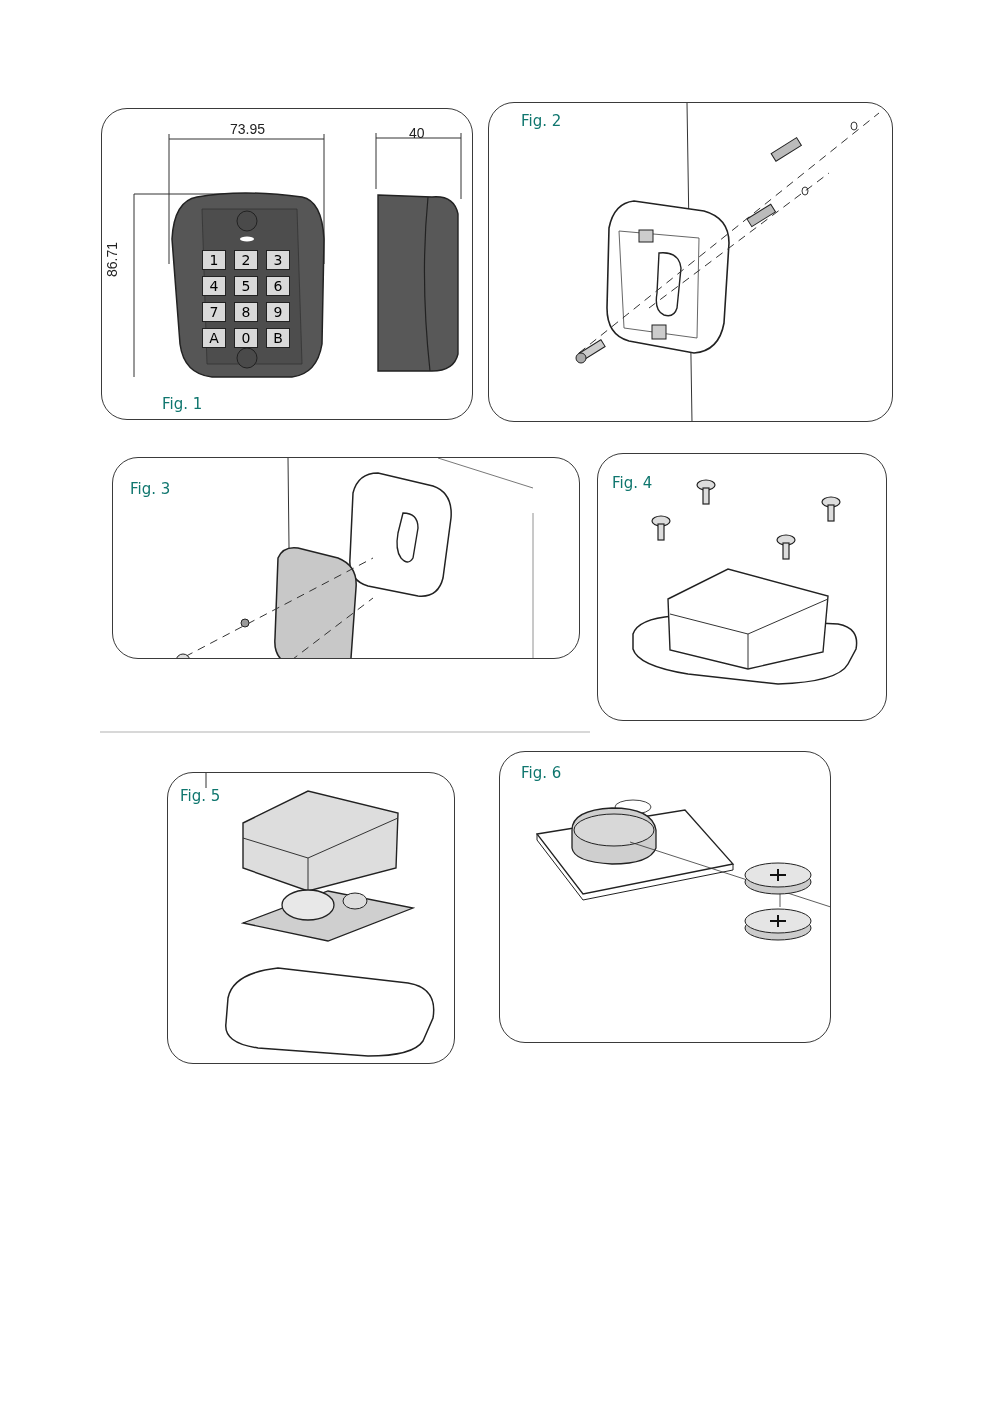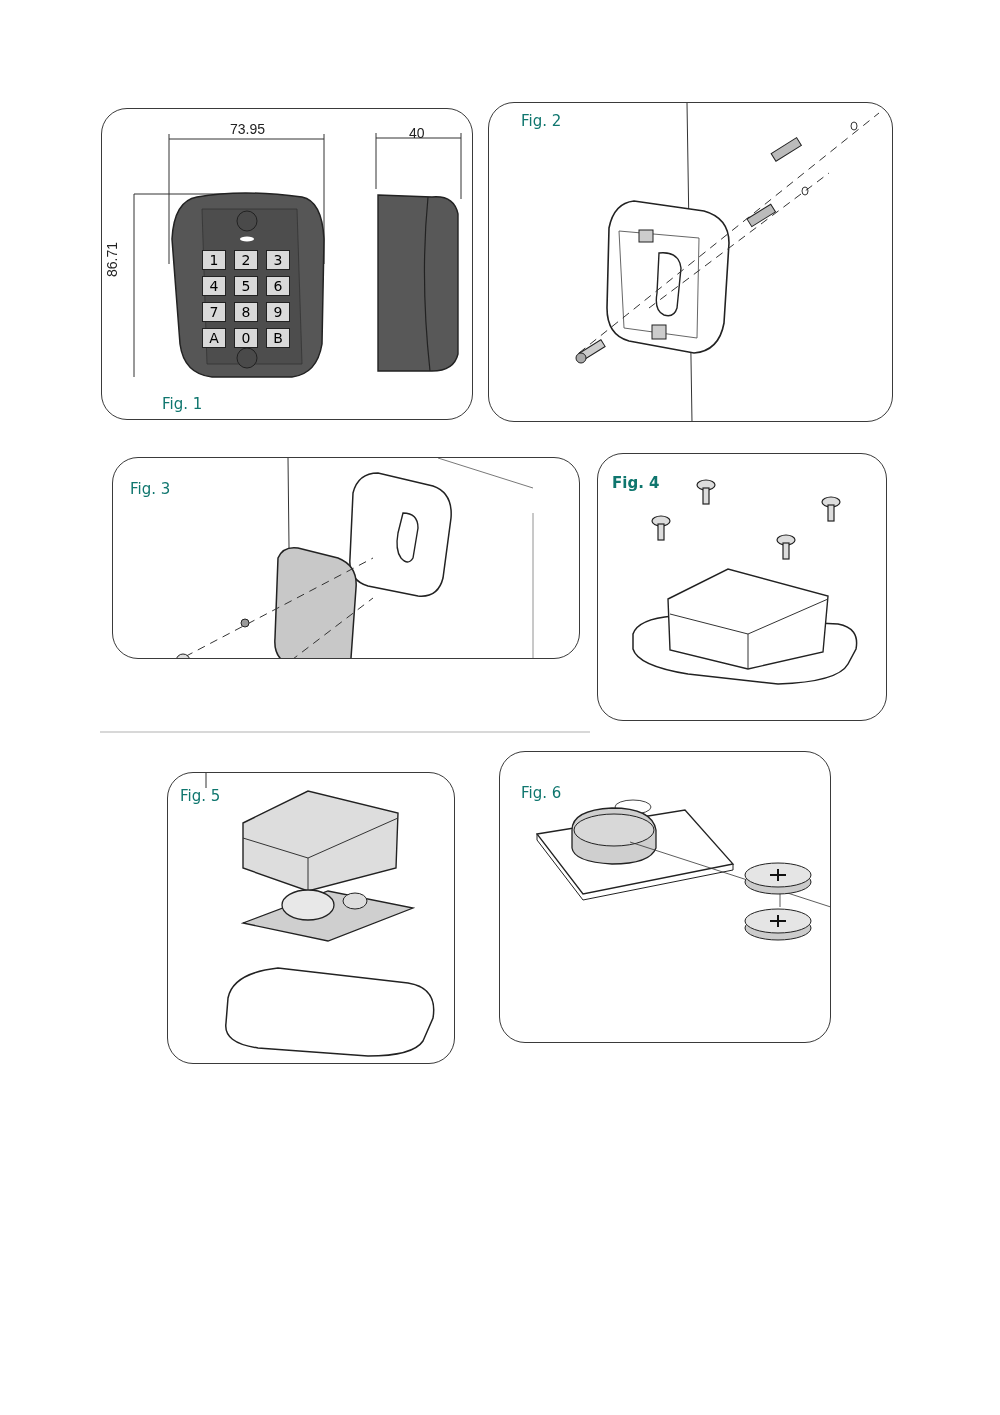--- a/index.html
+++ b/index.html
@@ -105,21 +105,21 @@
       <ellipse cx="188" cy="86" rx="9" ry="5"></ellipse>
         <rect x="185" y="89" width="6" height="16"></rect>
       <ellipse cx="233" cy="48" rx="9" ry="5"></ellipse>
         <rect x="230" y="51" width="6" height="16"></rect>
     </g>
     <path d="M35 180 Q40 165 75 162 L240 170 Q262 174 258 195 L250 210 Q240 228 180 230 L90 220 Q40 212 35 195Z" fill="#fff" stroke="#222" stroke-width="1.5"></path>
     <path d="M70 145 L130 115 L230 142 L225 198 L150 215 L72 196Z" fill="#fff" stroke="#222" stroke-width="1.4"></path>
     <path d="M72 160 L150 180 L230 145" fill="none" stroke="#333" stroke-width="1"></path>
     <line x1="150" y1="180" x2="150" y2="215" stroke="#333" stroke-width="1"></line>
   </svg>
-  <span class="fig-label" style="left:14px;top:20px;font-weight:bold;">Fig. 4</span>
+  <span class="fig-label" style="left:14px;top:20px;">Fig. 4</span>
 </div>
 
 <div class="panel" style="left:167px;top:772px;width:288px;height:292px;">
   <svg width="317" height="292">
     <line x1="38" y1="0" x2="38" y2="15" stroke="#333" stroke-width="1"></line>
     <path d="M75 50 L140 18 L230 40 L228 95 L140 118 L75 95Z" fill="#ddd" stroke="#222" stroke-width="1.4"></path>
     <path d="M75 65 L140 85 L230 45" fill="none" stroke="#333"></path>
     <line x1="140" y1="85" x2="140" y2="118" stroke="#333"></line>
     <path d="M75 150 L160 118 L245 135 L160 168Z" fill="#cfcfcf" stroke="#222" stroke-width="1.3"></path>
     <ellipse cx="140" cy="132" rx="26" ry="15" fill="#e8e8e8" stroke="#222" stroke-width="1.3"></ellipse>
@@ -142,14 +142,14 @@
       <ellipse cx="278" cy="130" rx="33" ry="12" fill="#ccc" stroke="#222"></ellipse>
       <ellipse cx="278" cy="123" rx="33" ry="12" fill="#e5e5e5" stroke="#222"></ellipse>
       <path d="M270 123 L286 123 M278 117 L278 129" stroke="#111" stroke-width="2"></path>
     </g>
     <g>
       <ellipse cx="278" cy="176" rx="33" ry="12" fill="#ccc" stroke="#222"></ellipse>
       <ellipse cx="278" cy="169" rx="33" ry="12" fill="#e5e5e5" stroke="#222"></ellipse>
       <path d="M270 169 L286 169 M278 163 L278 175" stroke="#111" stroke-width="2"></path>
     </g>
   </svg>
-  <span class="fig-label" style="left:21px;top:12px;margin-top:20px;">Fig. 6</span>
+  <span class="fig-label" style="left:21px;top:12px;">Fig. 6</span>
 </div>
 
 </body></html>

